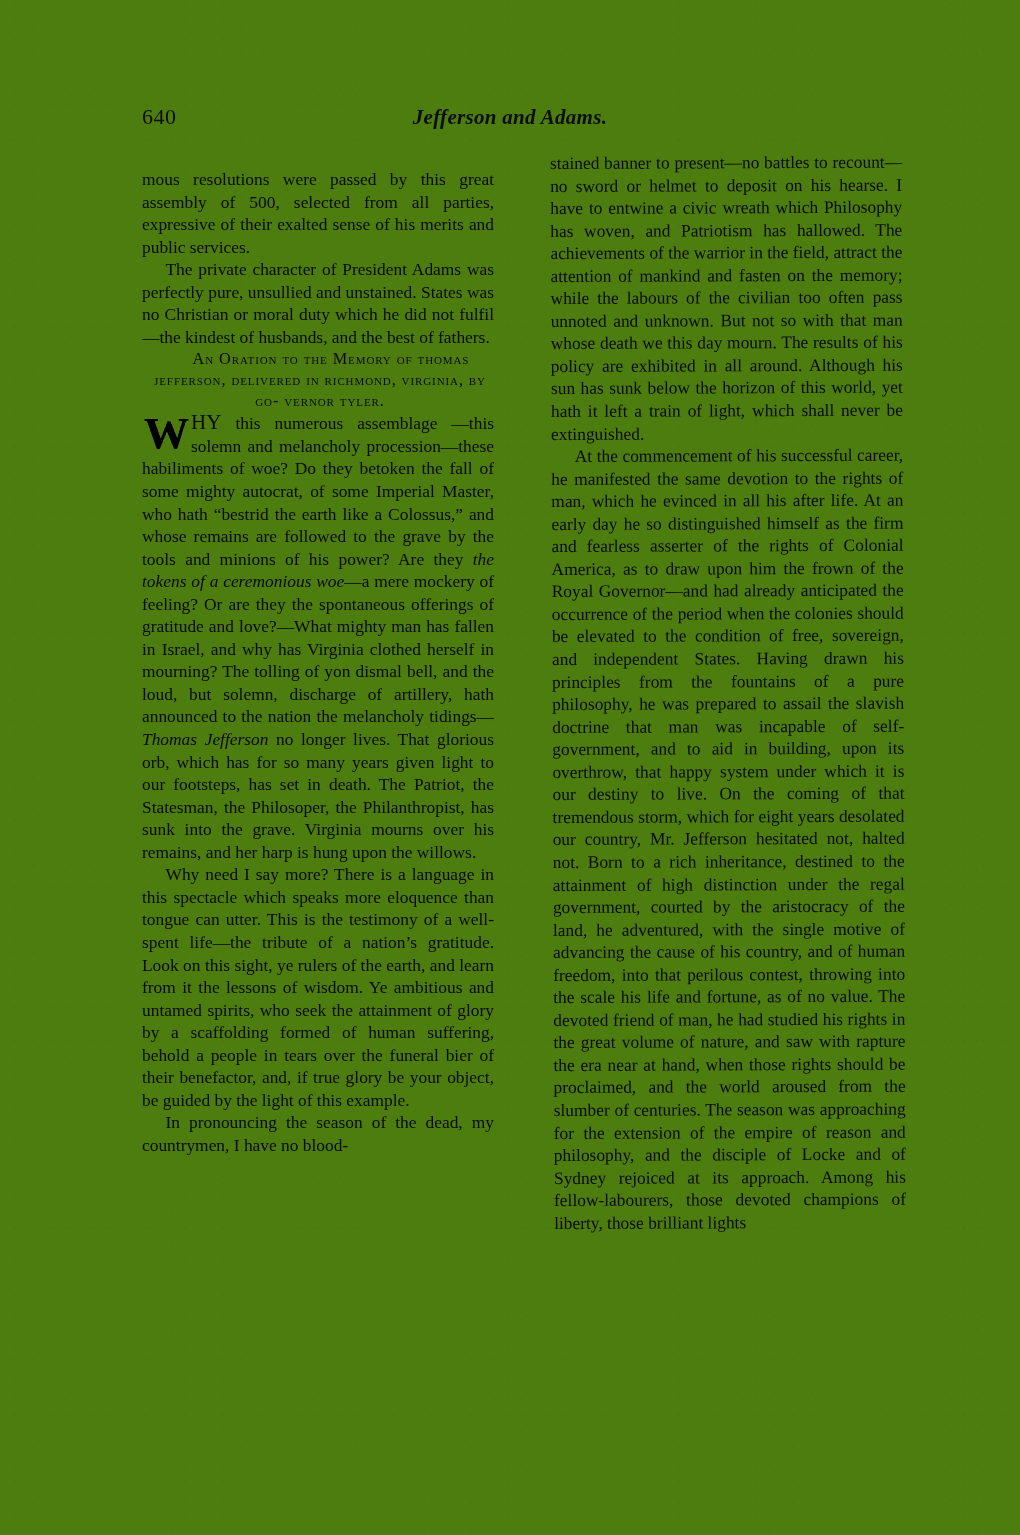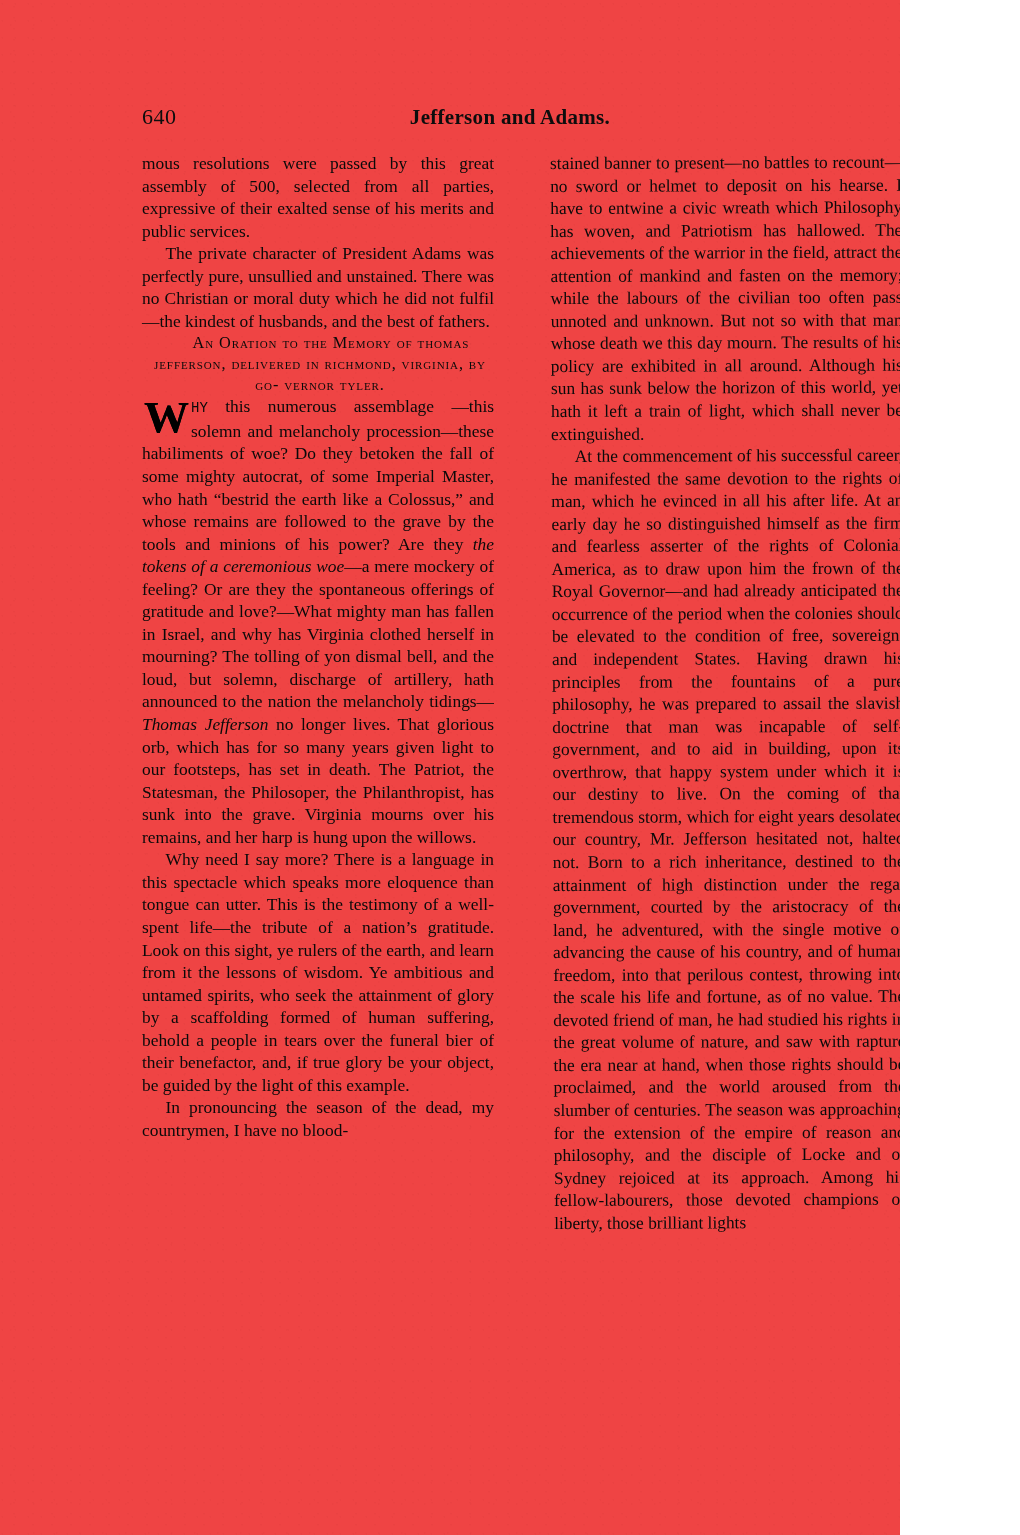--- a/index.html
+++ b/index.html
@@ -7,25 +7,24 @@
     padding: 0;
     background: #ffffff;
   }
   body {
     font-family: "Liberation Serif", "DejaVu Serif", serif;
     color: #000000;
   }
 
   #page {
     position: relative;
-    width: 872px;
+    width: 1020px;
     height: 1535px;
-    background: #ef4444;
+    background: #4d7c0f;
     overflow: hidden;
-    padding-left: 28px;
   }
 
   
   .running-head {
     position: absolute;
     left: 0;
     top: 104px;
     width: 1020px;
     height: 34px;
   }
@@ -38,39 +37,40 @@
     color: #0d0d0d;
   }
   .head-title {
     position: absolute;
     left: 0;
     top: 1px;
     width: 1020px;
     text-align: center;
     font-size: 21px;
     font-weight: bold;
+    font-style: italic;
     letter-spacing: 0.3px;
     color: #0d0d0d;
   }
 
   
   .columns {
     position: absolute;
     left: 142px;
     top: 152px;
     width: 742px;
     height: 1330px;
   }
   .col {
     position: absolute;
     top: 0;
     width: 352px;
     height: 1330px;
   }
-  .col-left  { left: 0px; }
+  .col-left  { left: 0px; margin-top: 16px; }
   .col-right { left: 408px; }
 
   
   .col-right .flow { transform: rotate(-0.22deg); transform-origin: 0 0; }
 
   .flow {
     font-size: 17.4px;
     line-height: 22.55px;
     text-align: justify;
     text-justify: inter-word;
@@ -111,21 +111,21 @@
     letter-spacing: -1px;
     background:
       repeating-linear-gradient(52deg,
         rgba(255,255,255,0.0) 0px, rgba(255,255,255,0.0) 2px,
         rgba(255,255,255,0.85) 2px, rgba(255,255,255,0.85) 3.4px);
     -webkit-background-clip: text;
     background-clip: text;
     color: #000;
     text-shadow: 0 0 0 #000;
   }
-  .dropcap-para .lead { font-size: 14px; font-family: Liberation Mono, monospace; }
+  .dropcap-para .lead { font-size: 21px; }
 
   
   .grain {
     position: absolute;
     left: 0; top: 0;
     width: 1020px; height: 1535px;
     pointer-events: none;
     opacity: 0.5;
     background-image:
       radial-gradient(circle at 18% 22%, rgba(0,0,0,0.045) 0.7px, transparent 1.1px),
@@ -144,21 +144,21 @@
     <div class="head-title">Jefferson and Adams.</div>
   </div>
 
   <div class="columns">
 
     <div class="col col-left">
       <div class="flow">
 
         <p class="cont">mous resolutions were passed by this great assembly of 500, selected from all parties, expressive of their exalted sense of his merits and public services.</p>
 
-        <p>The private character of President Adams was perfectly pure, unsullied and unstained. There was no Christian or moral duty which he did not fulfil—the kindest of husbands, and the best of fathers.</p>
+        <p>The private character of President Adams was perfectly pure, unsullied and unstained. States was no Christian or moral duty which he did not fulfil—the kindest of husbands, and the best of fathers.</p>
 
         <p class="oration-head">
           <span class="first">An Oration to the Memory of</span>
           <span>Thomas Jefferson, delivered</span>
           <span>in Richmond, Virginia, by Go-</span>
           <span>vernor Tyler.</span>
         </p>
 
         <p class="dropcap-para"><span class="dropcap">W</span><span class="lead">HY</span><span> this numerous assemblage —this solemn and melancholy procession—these habiliments of woe? Do they betoken the fall of some mighty autocrat, of some Imperial Master, who hath “bestrid the earth like a Colossus,” and whose remains are followed to the grave by the tools and minions of his power? Are they </span><span class="it">the tokens of a ceremonious woe</span><span>—a mere mockery of feeling? Or are they the spontaneous offerings of gratitude and love?—What mighty man has fallen in Israel, and why has Virginia clothed herself in mourning? The tolling of yon dismal bell, and the loud, but solemn, discharge of artillery, hath announced to the nation the melancholy tidings—</span><span class="it">Thomas Jefferson</span><span> no longer lives. That glorious orb, which has for so many years given light to our footsteps, has set in death. The Patriot, the Statesman, the Philosoper, the Philanthropist, has sunk into the grave. Virginia mourns over his remains, and her harp is hung upon the willows.</span></p>
 

